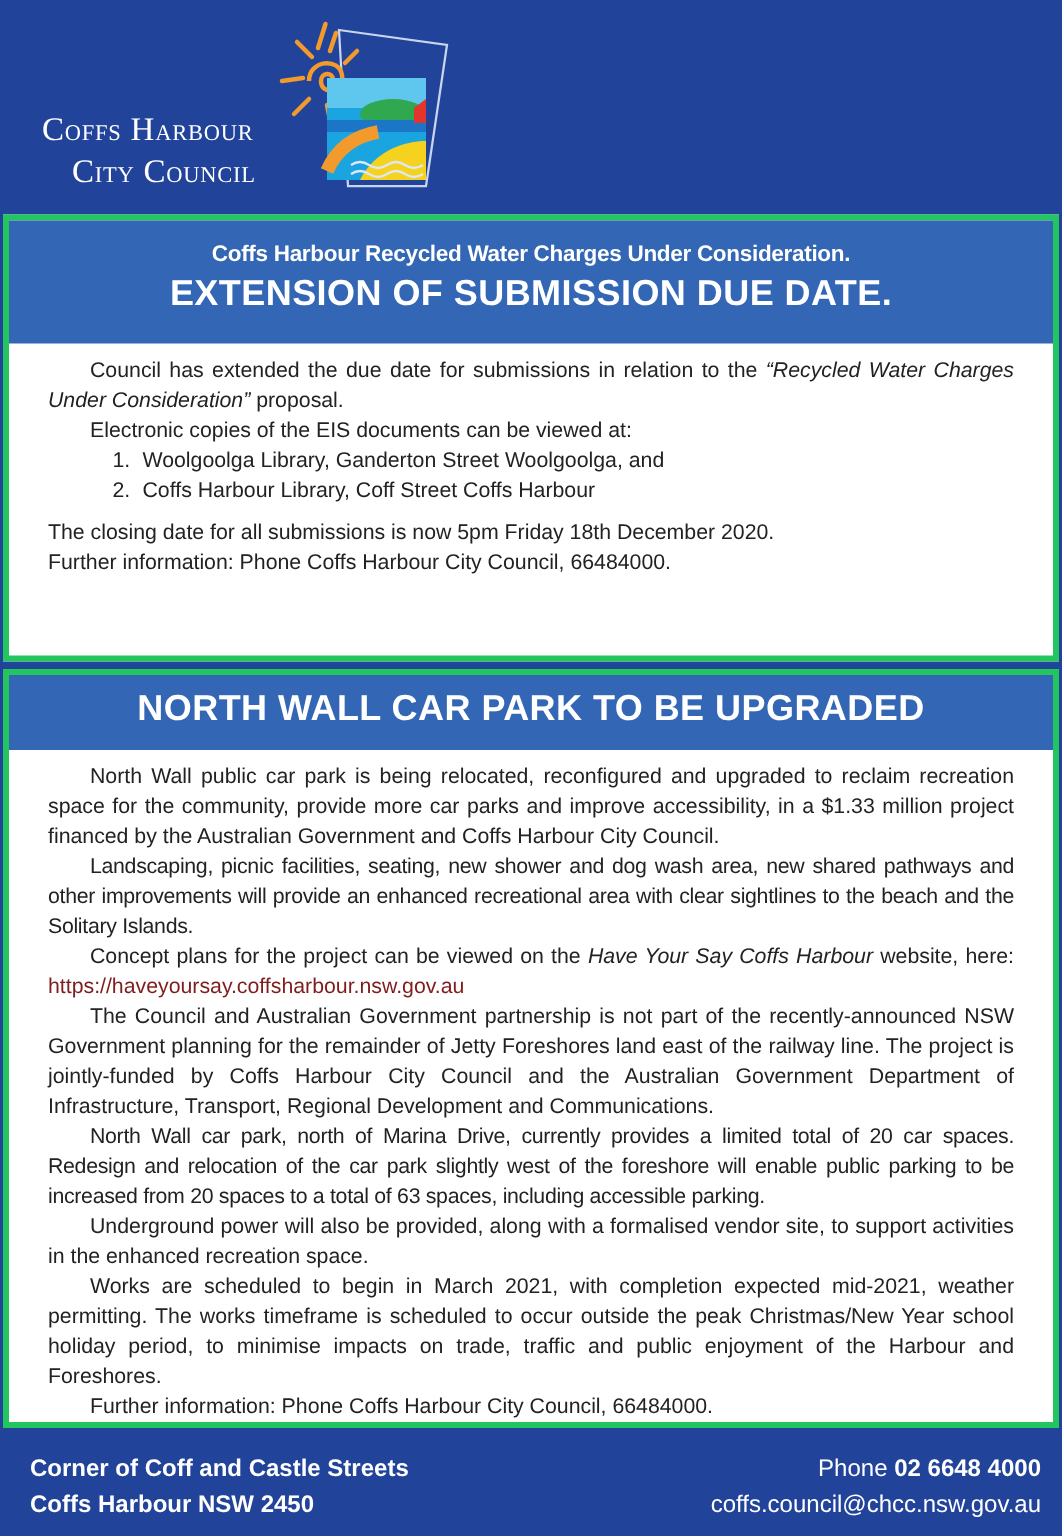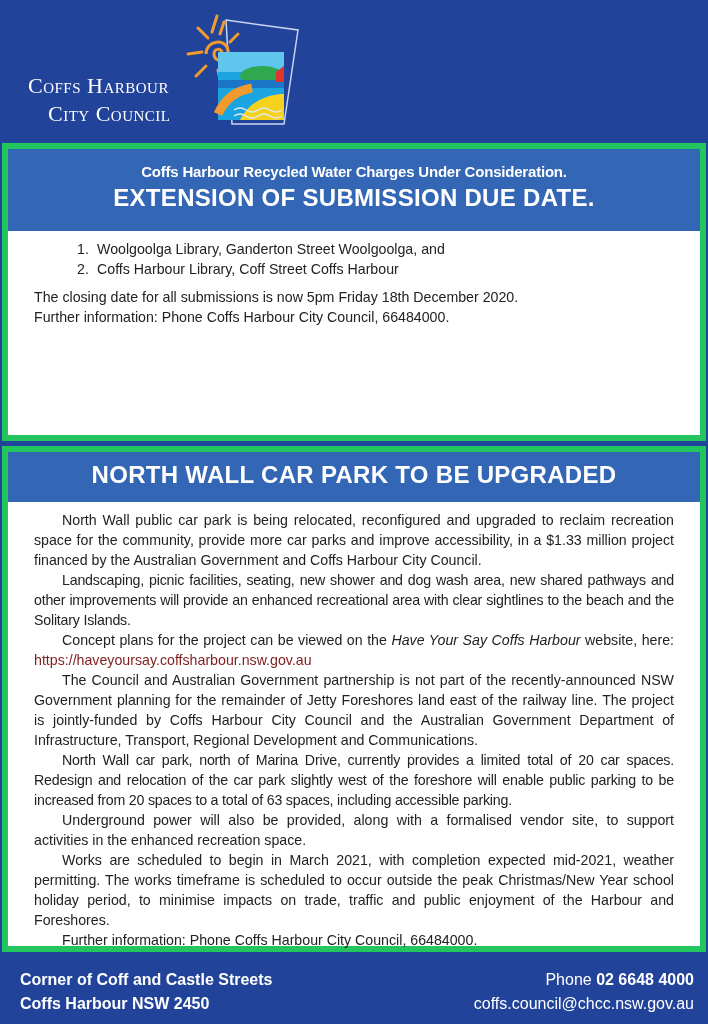--- a/index.html
+++ b/index.html
@@ -6,21 +6,21 @@
   html, body { width: 708px; height: 1024px; background: #21439a; overflow: hidden; }
   body { font-family: "Liberation Sans", sans-serif; color: #222; position: relative; }
 
   .header { position: absolute; left: 0; top: 0; width: 708px; height: 140px; background: #21439a; padding-left: 23px; }
   .logo-text { position: absolute; left: 28px; top: 72px; color: #fff; font-family: "Liberation Serif", serif; line-height: 28px; }
   .logo-text .l1 { font-size: 22px; letter-spacing: 0.5px; display:block; }
   .logo-text .l2 { font-size: 22px; letter-spacing: 0.5px; display:block; padding-left: 20px; }
   .logo-svg { position: absolute; left: 180px; top: 10px; }
   .site-url { position: absolute; left: 400px; top: 62px; font-size: 17px; font-weight: bold; color: #7ac3ef; letter-spacing: 0.2px; }
 
-  .frame { position: absolute; left: 2px; width: 704px; background: #fff; border: 6px solid #22c55e; }
+  .frame { position: absolute; left: 2px; width: 704px; background: #fff; border: 4px solid #22c55e; }
   .frame1 { top: 143px; height: 298px; }
   .frame2 { top: 446px; height: 506px; }
 
   .banner { background: #3366b4; color: #fff; text-align: center; }
   .banner1 { height: 82px; padding-top: 14px; }
   .banner1 .sub { font-size: 15px; font-weight: bold; letter-spacing: -0.2px; }
   .banner1 .main { font-size: 24px; font-weight: bold; margin-top: 4px; letter-spacing: 0.3px; }
   .banner2 { height: 50px; padding-top: 9px; }
   .banner2 .main { font-size: 24px; font-weight: bold; letter-spacing: 0.3px; }
 
@@ -76,20 +76,22 @@
     </g>
   </svg>
 </div>
 
 <div class="frame frame1">
   <div class="banner banner1">
     <div class="sub">Coffs Harbour Recycled Water Charges Under Consideration.</div>
     <div class="main">EXTENSION OF SUBMISSION DUE DATE.</div>
   </div>
   <div class="body-text">
+    <p class="ind"><span>Council has extended the due date for submissions in relation to the </span><i>“Recycled Water Charges Under Consideration”</i><span> proposal.</span></p>
+    <p class="ind">Electronic copies of the EIS documents can be viewed at:</p>
     <ol>
       <li><span class="num">1.</span><span>Woolgoolga Library, Ganderton Street Woolgoolga, and</span></li>
       <li><span class="num">2.</span><span>Coffs Harbour Library, Coff Street Coffs Harbour</span></li>
     </ol>
     <div class="gap"></div>
     <p>The closing date for all submissions is now 5pm Friday 18th December 2020.</p>
     <p>Further information: Phone Coffs Harbour City Council, 66484000.</p>
   </div>
 </div>
 

